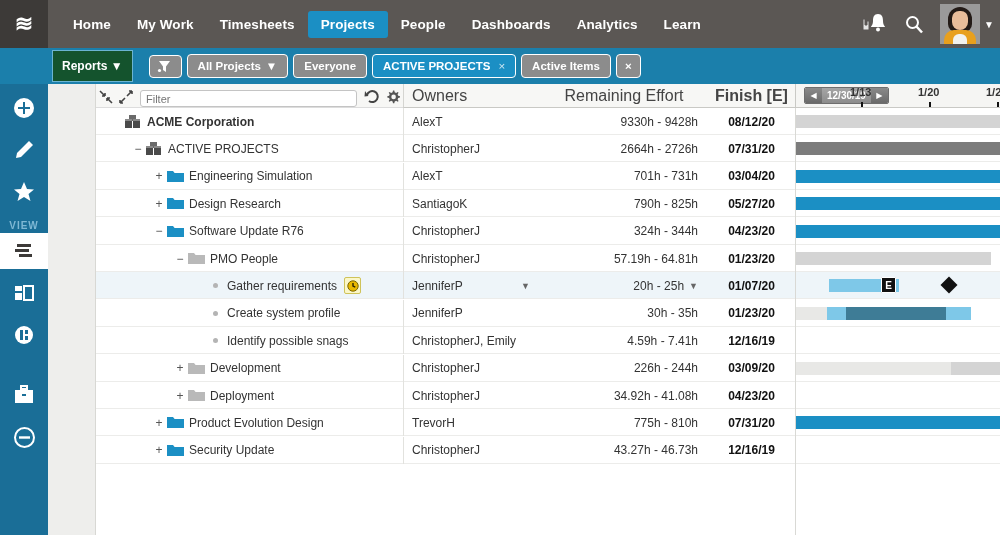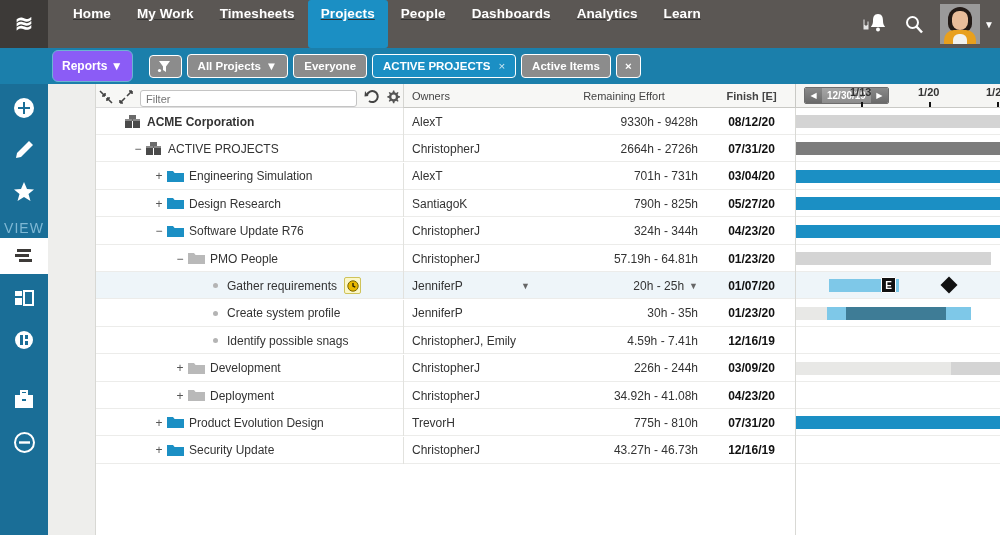--- a/index.html
+++ b/index.html
@@ -16,21 +16,21 @@
   .topnav {
     position:absolute; top:0; left:0; width:1000px; height:48px;
     background:#5b5754; display:flex; align-items:center;
   }
   .hamburger {
     width:48px; height:48px; background:#3d3a38;
     display:flex; align-items:center; justify-content:center;
     flex:0 0 48px; cursor:pointer;
   }
   .hamburger .bars { display:block; color:#fff; font-size:22px; line-height:1; font-weight:bold;}
-  .navitems { display:flex; height:48px; margin-left:12px;text-decoration:underline; }
+  .navitems { display:flex; align-items:center; height:48px; margin-left:12px; }
   .navitem {
     color:#fff; font-size:13.5px; font-weight:bold; padding:6px 13px;
     border-radius:3px; white-space:nowrap; cursor:pointer; letter-spacing:.1px;
   }
   .navitem.active { background:#1b8fc4; }
   .topright { position:absolute; right:0; top:0; height:48px; display:flex; align-items:center; }
   .bell { position:relative; width:34px; height:30px; cursor:pointer; }
   .bell svg { position:absolute; left:8px; top:3px; }
   .bell .hand { position:absolute; left:0px; top:9px; }
   .searchicon { width:40px; height:30px; display:flex; align-items:center; justify-content:center; cursor:pointer;}
@@ -43,22 +43,22 @@
   .avatar .body { position:absolute; left:4px; top:26px; width:32px; height:16px; background:#e8a01e; border-radius:10px 10px 0 0;}
   .avatar .shirt { position:absolute; left:13px; top:30px; width:14px; height:12px; background:#f2f2ee; border-radius:6px 6px 0 0;}
   .caret-down-white { margin:0 6px 0 4px; color:#fff; font-size:10px; cursor:pointer;}
 
   
   .filterbar {
     position:absolute; top:48px; left:0; width:1000px; height:36px;
     background:#1b7fab; display:flex; align-items:center; padding-left:48px;
   }
   .reports-btn {
-    background:#8b5cf6; color:#fff; font-weight:bold; font-size:12px;
-    border:1px solid #6bb4d2; border-radius:6px; padding:8px 9px; margin-left:4px; cursor:pointer;
+    background:#14532d; color:#fff; font-weight:bold; font-size:12px;
+    border:1px solid #6bb4d2; border-radius:0; padding:8px 9px; margin-left:4px; cursor:pointer;
   }
   .chipwrap { display:flex; align-items:center; margin-left:16px; }
   .chip {
     background:#8c8c8c; color:#fff; font-weight:bold; font-size:11.5px;
     border:1.5px solid #fff; border-radius:4px; padding:4px 10px;
     margin-right:5px; white-space:nowrap; cursor:pointer; line-height:14px;
   }
   .chip.funnel { padding:3px 9px 3px 7px; display:flex; align-items:center; gap:2px;}
   .chip.blue { background:#1b8fc4; color:#fff; }
   .chip .x { color:#cfe7f2; margin-left:8px; font-weight:normal; }
@@ -67,22 +67,22 @@
   
   .rail {
     position:absolute; top:84px; left:0; width:48px; height:451px; background:#1a6e97;
   }
   .railicon {
     width:48px; height:36px; display:flex; align-items:center; justify-content:center;
     color:#fff; cursor:pointer;
   }
   .railicon.sp { margin-top:6px; }
   .rail .viewlbl {
-    text-align:center; color:#7fb8d4; font-size:14px; letter-spacing:1px;
-    margin-top:10px; margin-bottom:2px; font-weight:normal;
+    text-align:center; color:#7fb8d4; font-size:10px; letter-spacing:1px;
+    margin-top:10px; margin-bottom:2px; font-weight:bold;
   }
   .railicon.active { background:#fff; color:#3d3a38; }
 
   
   .main { position:absolute; top:84px; left:48px; width:952px; height:451px; background:#f0f0ee; }
   .gutter { position:absolute; top:0; left:0; width:48px; height:451px; background:#eeeeec; border-right:1px solid #d8d8d4;}
   .panel { position:absolute; top:0; left:48px; width:904px; height:451px; background:#fff; }
 
   
   .gridtools {
@@ -94,21 +94,21 @@
     flex:1; height:17px; border:1px solid #c4c4c4; border-radius:3px;
     background:#fff; font-size:11px; color:#aaa; padding:0 5px; margin:0 4px;
     font-family:"Liberation Sans", sans-serif;
   }
   .ticon { width:21px; height:21px; display:flex; align-items:center; justify-content:center; cursor:pointer; }
 
   
   .colhead {
     position:absolute; top:0; height:24px;
     background:#f7f7f5; border-bottom:1px solid #c9c9c5;
-    font-size:11px; color:#444; display:flex; align-items:center;
+    font-size:16px; color:#444; display:flex; align-items:center;
   }
   #ch-owners { left:307px; width:137px; padding-left:8px; border-left:1px solid #d5d5d1; }
   #ch-effort { left:444px; width:168px; justify-content:center; }
   #ch-finish { left:612px; width:88px; justify-content:center; font-weight:bold; border-right:1px solid #c9c9c5;}
 
   
   .timehead {
     position:absolute; top:0; left:700px; width:204px; height:24px;
     background:#f5f5f3; border-bottom:1px solid #c9c9c5;
   }

